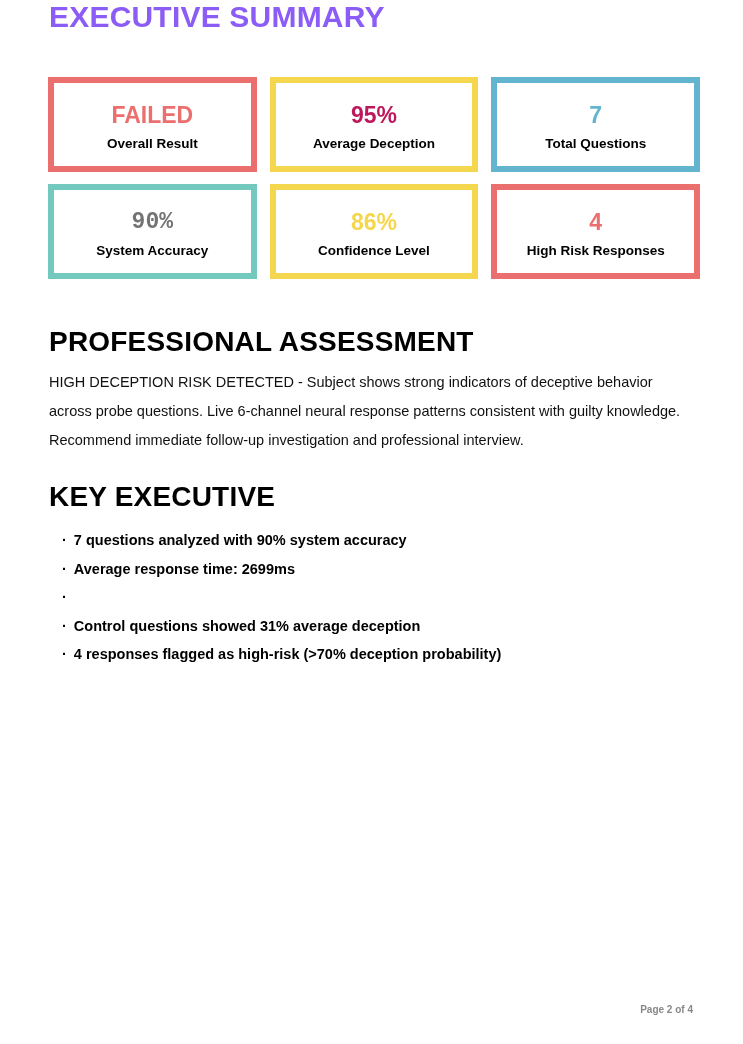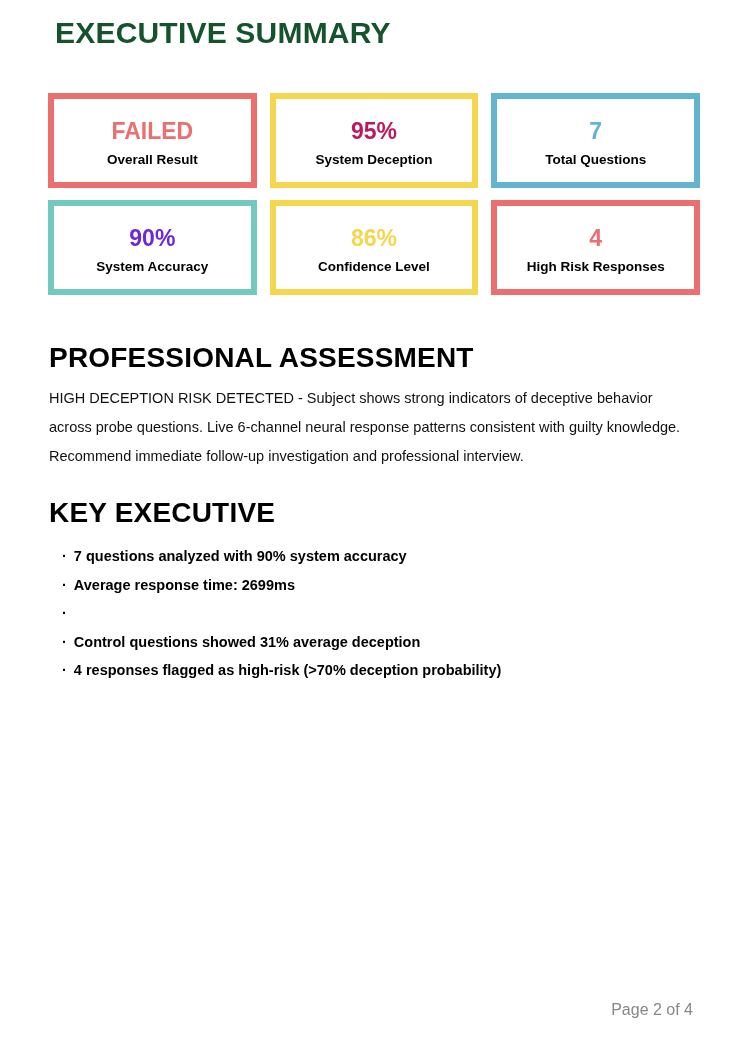--- a/index.html
+++ b/index.html
@@ -9,27 +9,26 @@
     height: 1044px;
     position: relative;
     font-family: "Liberation Sans", sans-serif;
     color: #000000;
     overflow: hidden;
   }
   .page { width: 100%; height: 100%; position: relative; }
   .content { padding: 0 43px 0 48px; }
 
   h1.page-title {
-    margin: 0 0 0 7px;
-    padding-top: 16px;
+    margin: 0 0 0 1px;
     font-size: 30px;
     line-height: 34px;
     font-weight: 700;
     letter-spacing: 0.2px;
-    color: #14532d;
+    color: #8b5cf6;
   }
 
   .cards-grid {
     margin-top: 43px;
     display: grid;
     grid-template-columns: repeat(3, 1fr);
     column-gap: 13px;
     row-gap: 12px;
   }
   .stat-card {
@@ -91,53 +90,53 @@
   .bullet-dot {
     font-weight: 700;
     margin-right: 7px;
     flex: 0 0 auto;
   }
 
   .page-footer {
     position: absolute;
     top: 1002px;
     right: 50px;
-    font-size: 16px;
+    font-size: 10px;
     line-height: 16px;
     color: #878787;
-    font-weight: 400;
+    font-weight: 700;
   }
 </style>
 </head>
 <body>
 
 <div class="page">
   <div class="content">
 
     <h1 class="page-title">EXECUTIVE SUMMARY</h1>
 
     <div class="cards-grid">
 
       <div class="stat-card" style="border-color: rgb(236, 111, 111);">
         <div class="stat-value" style="color: rgb(236, 111, 111);">FAILED</div>
         <div class="stat-label">Overall Result</div>
       </div>
 
       <div class="stat-card" style="border-color: rgb(245, 214, 79);">
         <div class="stat-value" style="color: #be185d;">95%</div>
-        <div class="stat-label">System Deception</div>
+        <div class="stat-label">Average Deception</div>
       </div>
 
       <div class="stat-card" style="border-color: rgb(99, 180, 206);">
         <div class="stat-value" style="color: rgb(99, 180, 206);">7</div>
         <div class="stat-label">Total Questions</div>
       </div>
 
       <div class="stat-card" style="border-color: rgb(115, 201, 190);">
-        <div class="stat-value" style="color: #6d28d9;">90%</div>
+        <div class="stat-value" style="color: #737373; font-family: Liberation Mono, monospace;">90%</div>
         <div class="stat-label">System Accuracy</div>
       </div>
 
       <div class="stat-card" style="border-color: rgb(245, 214, 79);">
         <div class="stat-value" style="color: rgb(245, 214, 79);">86%</div>
         <div class="stat-label">Confidence Level</div>
       </div>
 
       <div class="stat-card" style="border-color: rgb(236, 111, 111);">
         <div class="stat-value" style="color: rgb(236, 111, 111);">4</div>

